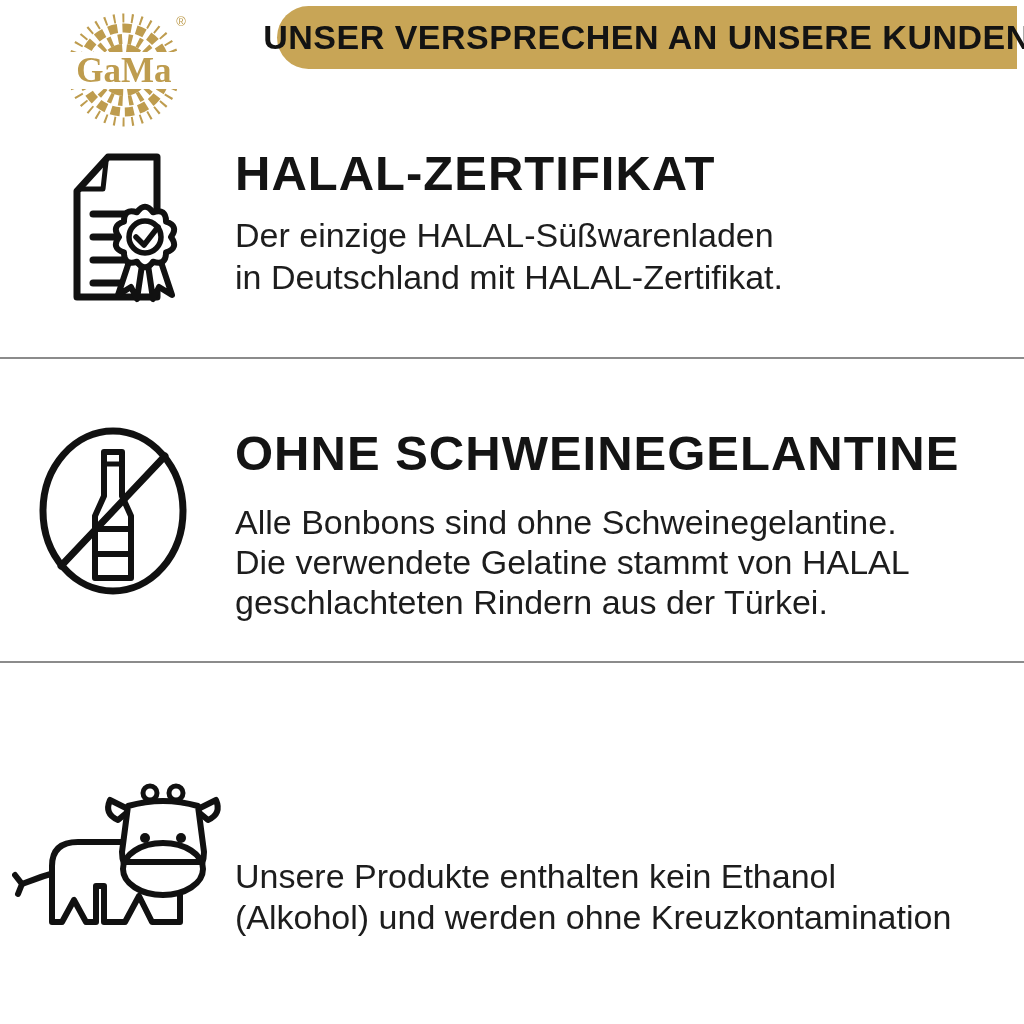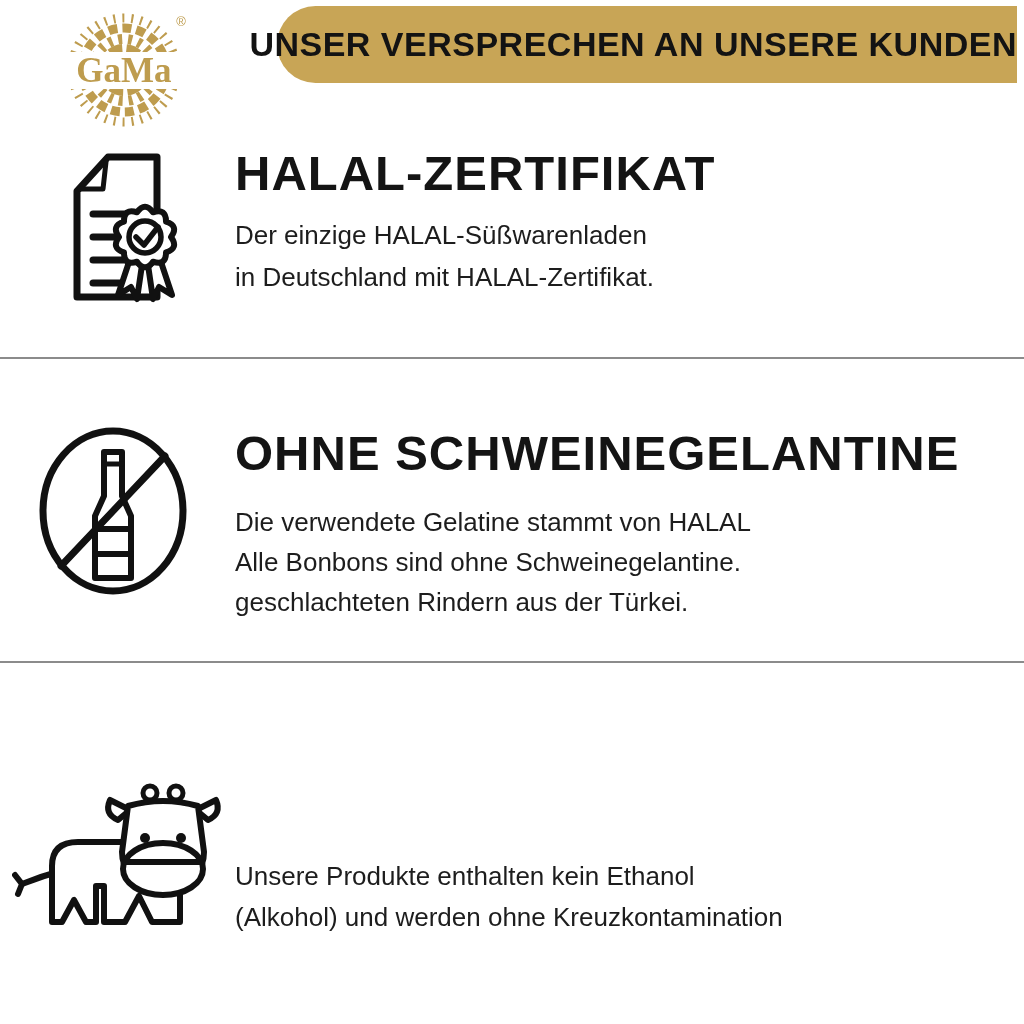--- a/index.html
+++ b/index.html
@@ -2,34 +2,34 @@
 <html><head>
 <meta charset="utf-8">
 <style>
   html,body{margin:0;padding:0;background:#ffffff;}
   .page{
     position:relative;width:1024px;height:1024px;background:#ffffff;
     font-family:"Liberation Sans",sans-serif;overflow:hidden;
     --gold-banner:#C8A556;--gold-logo:#BE9C4E;--ink:#141414;--body-ink:#1d1d1d;--divider:#8b8b8b;
   }
   .banner{
-    position:absolute;left:277px;top:6px;right:7px;height:77px;
+    position:absolute;left:277px;top:6px;right:7px;height:63px;
     background:var(--gold-banner);border-radius:40px 0 0 40px;
-    display:flex;align-items:center;justify-content:flex-end;
+    display:flex;align-items:center;justify-content:center;
   }
   .banner-text{
     font-weight:800;font-size:34px;letter-spacing:0.5px;color:#131313;white-space:nowrap;
   }
   .logo{position:absolute;left:60px;top:10px;width:130px;height:120px;}
   .section-title{
     position:absolute;left:235px;font-weight:800;font-size:49px;line-height:50px;
     letter-spacing:1px;color:var(--ink);white-space:nowrap;
   }
   .section-body{
-    position:absolute;left:235px;font-size:26px;line-height:41px;color:var(--body-ink);white-space:nowrap;
+    position:absolute;left:235px;font-size:34px;line-height:41px;color:var(--body-ink);white-space:nowrap;
   }
   .divider{position:absolute;left:0;width:1024px;height:2px;background:var(--divider);}
   .icon{position:absolute;}
   svg{display:block;}
 </style>
 </head>
 <body>
 
 <div class="page" style="--gold-banner: #C8A556; --gold-logo: #BE9C4E; --ink: #141414; --body-ink: #1d1d1d; --divider: #8b8b8b;">
 
@@ -87,22 +87,22 @@
         <path d="M 57,103 H 93" stroke-width="6"></path>
         <path d="M 57,128 H 93" stroke-width="6"></path>
         <path d="M 23,140 L 127,30" stroke-width="7"></path>
       </g>
     </svg>
   </div>
   <div class="section-title" style="top:428px;">
     <div>OHNE SCHWEINEGELANTINE</div>
   </div>
   <div class="section-body" style="top:502px;line-height:40px;">
+    <div>Alle Bonbons sind ohne Schweinegelantine.</div>
     <div>Die verwendete Gelatine stammt von HALAL</div>
-    <div>Alle Bonbons sind ohne Schweinegelantine.</div>
     <div>geschlachteten Rindern aus der Türkei.</div>
   </div>
 
   <div class="divider" style="top:661px;"></div>
 
   <div class="icon" style="left:12px;top:766px;">
     <svg viewBox="0 0 218 185" width="218" height="185">
       <g stroke="#111" fill="none" stroke-linejoin="round" stroke-linecap="round">
         <path d="M 10,118 Q 30,110 52,104" stroke-width="6"></path>
         <path d="M 10,118 L 3,109 M 10,118 L 6,128" stroke-width="6"></path>

